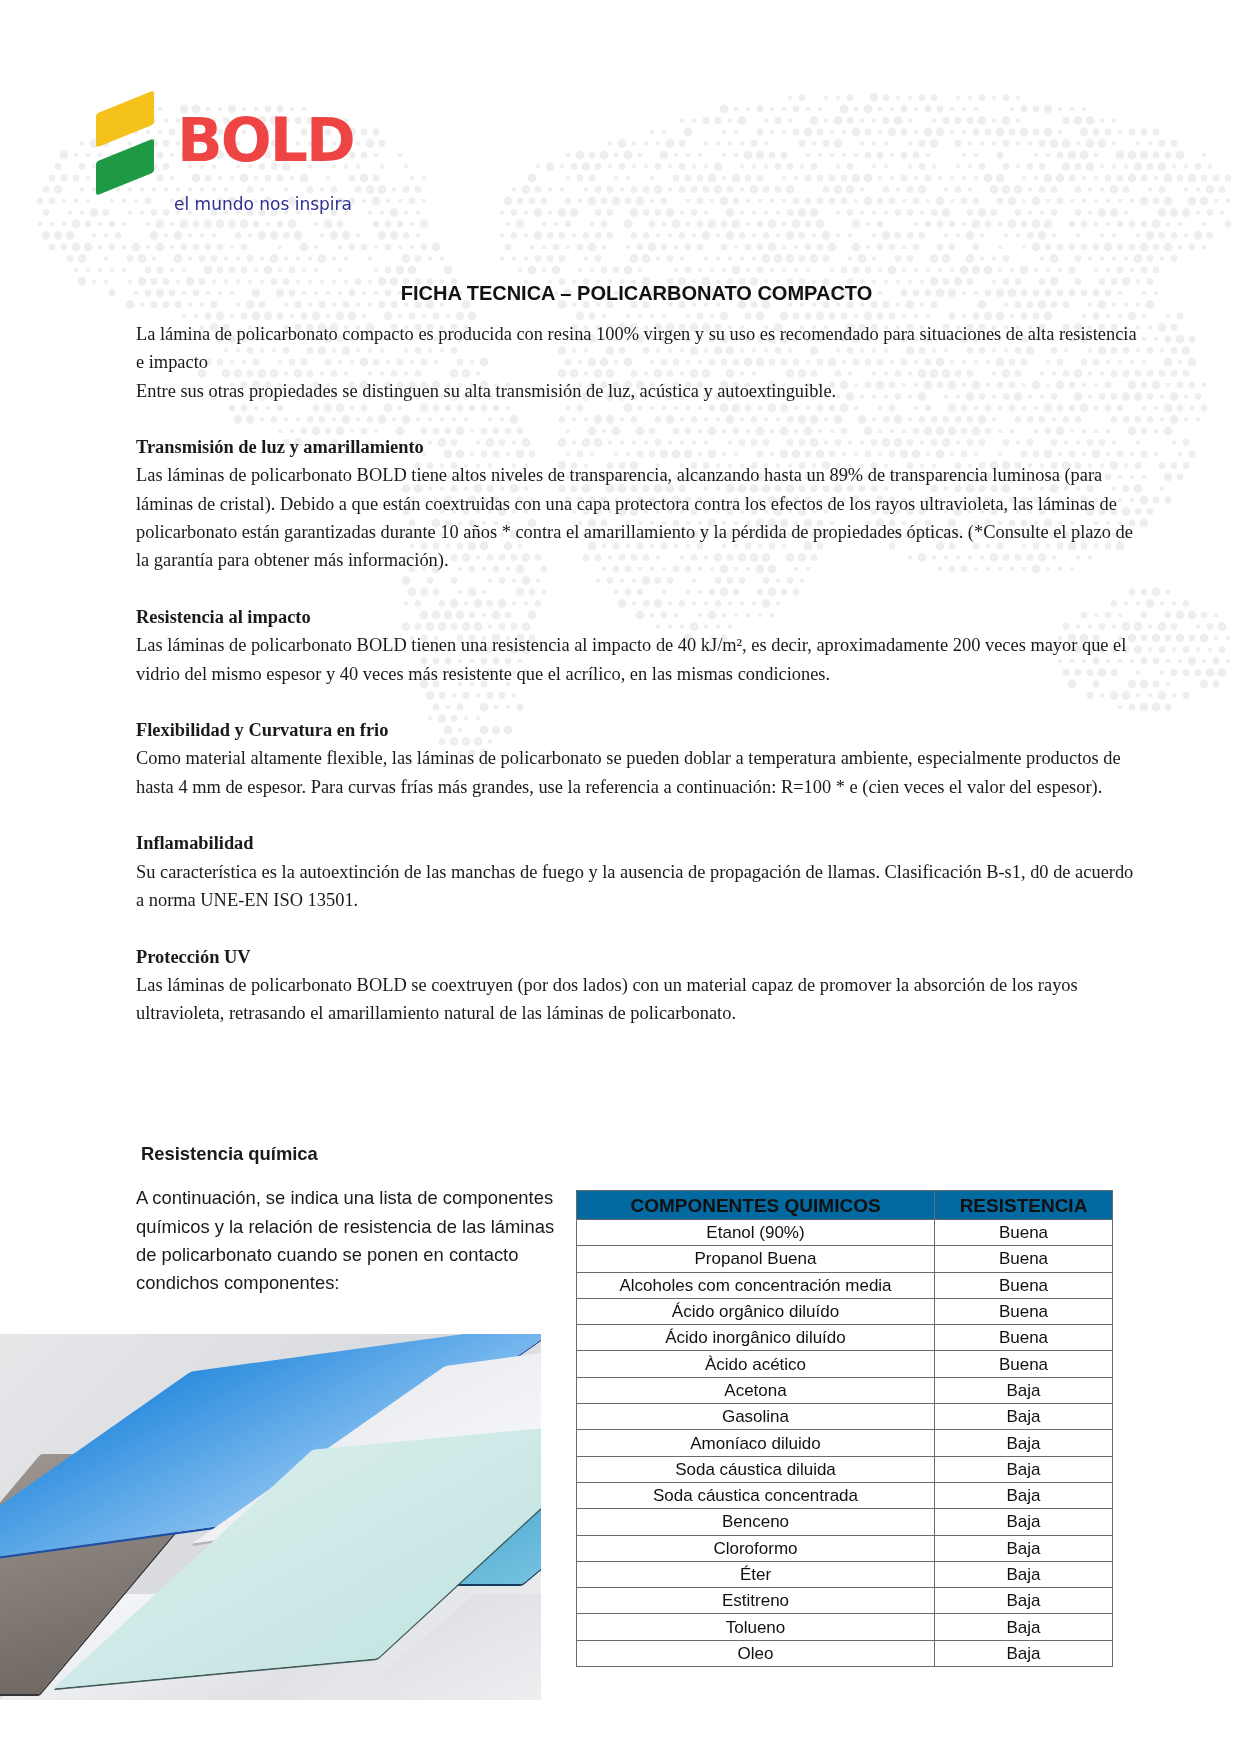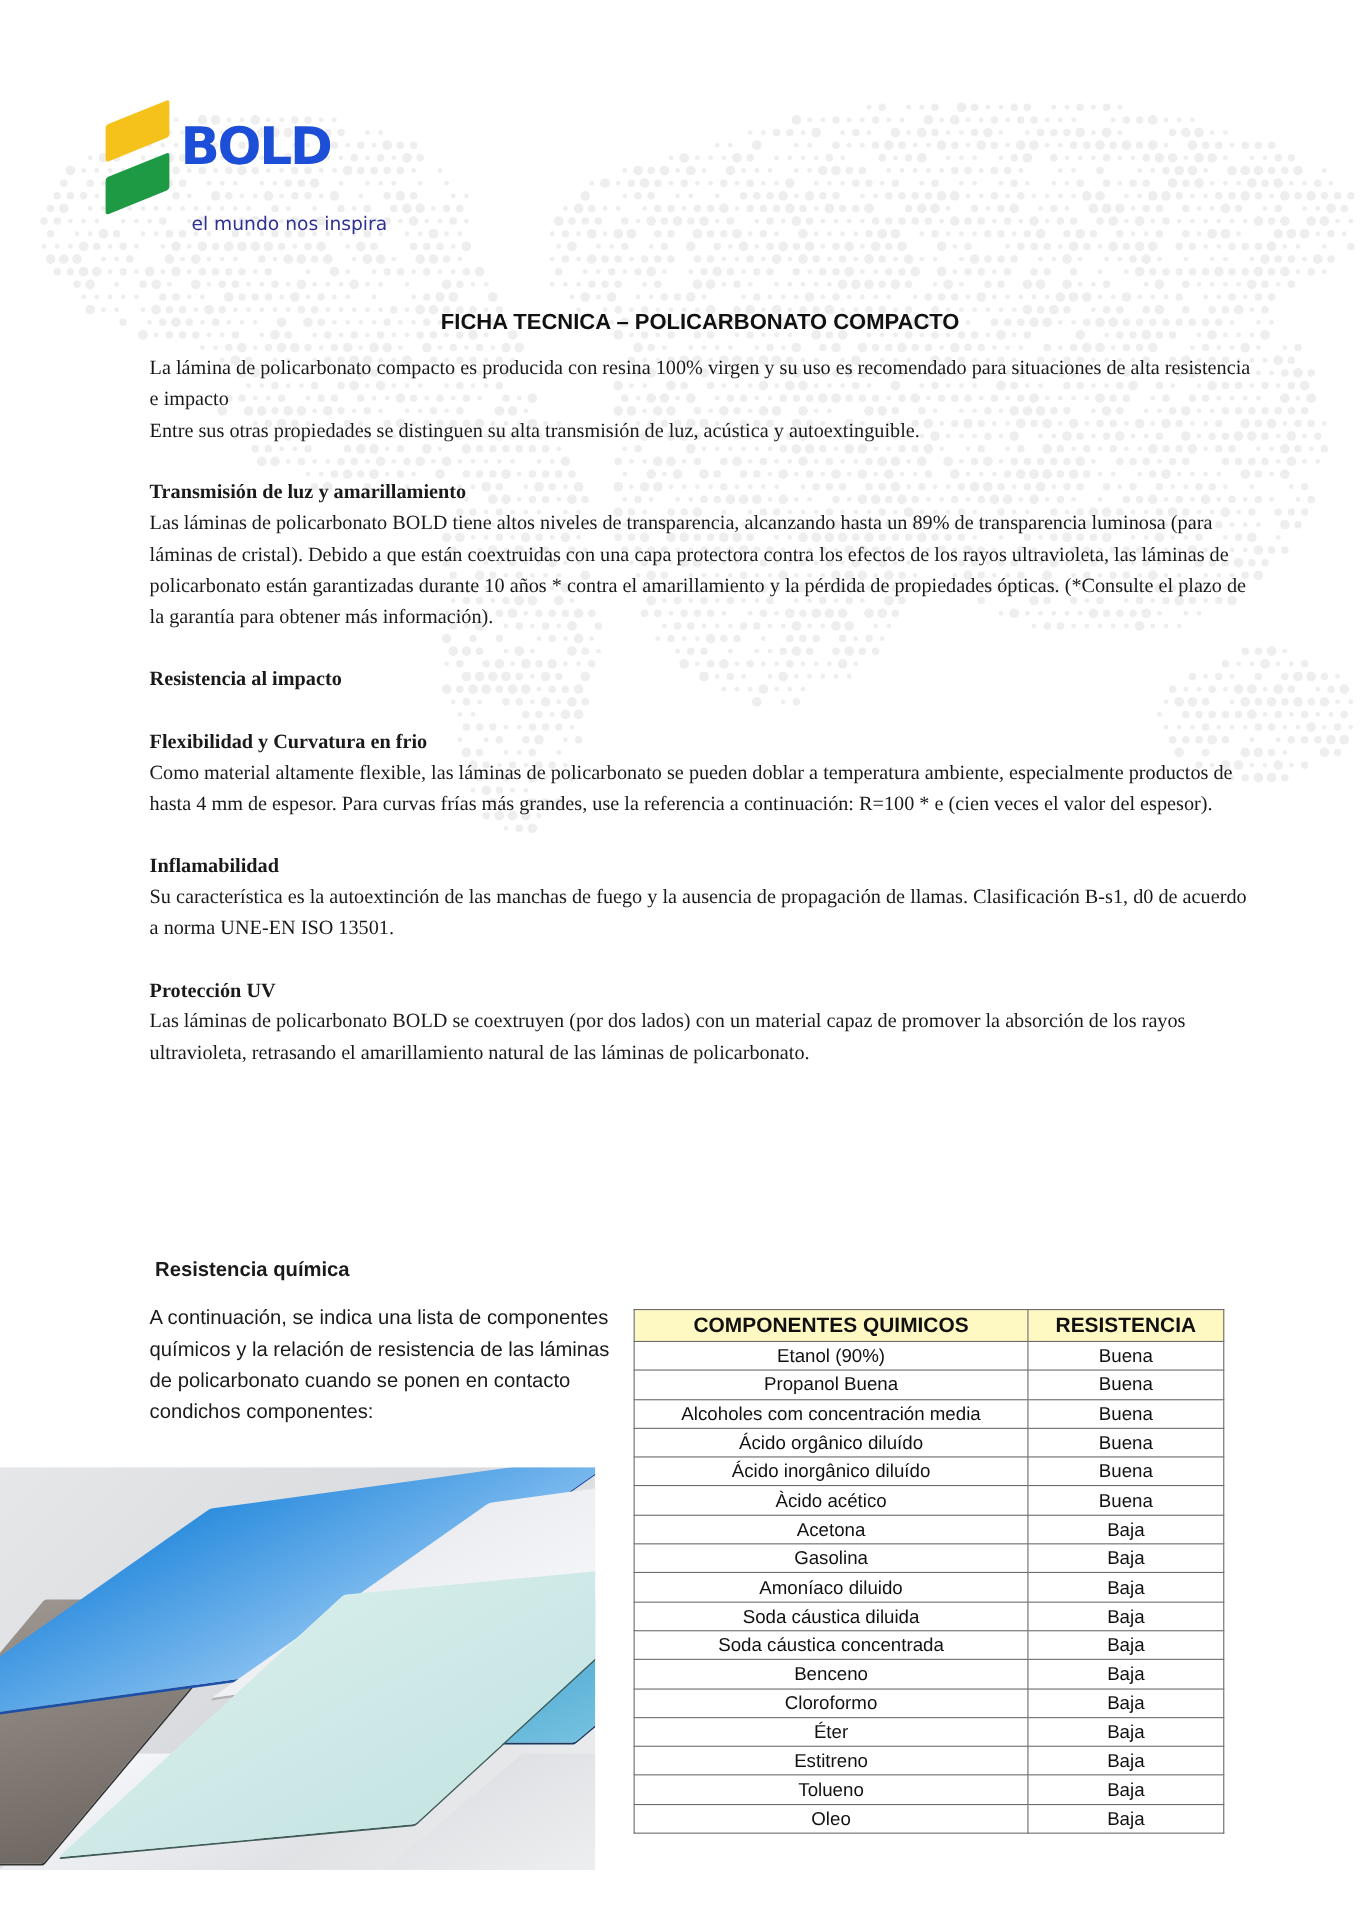--- a/index.html
+++ b/index.html
@@ -9,23 +9,23 @@
     font-family: "Liberation Sans", sans-serif;
   }
   .world-dots {
     position: absolute; left: 0; top: 0; width: 1241px; height: 1230px;
     z-index: 0; pointer-events: none;
   }
   .logo { position: absolute; left: 92px; top: 96px; width: 270px; height: 110px; z-index: 2; }
   .logo .bar-y { position:absolute; left: 4px; top: 6px; width: 58px; height: 34px; background:#f5c21b; transform: skewY(-22deg); border-radius: 3px; }
   .logo .bar-g { position:absolute; left: 4px; top: 54px; width: 58px; height: 34px; background:#1e9a44; transform: skewY(-22deg); border-radius: 3px; }
   .logo .word {
-    position:absolute; left: 72px; top: 14px;
+    position:absolute; left: 85px; top: 14px;
     font-family: "DejaVu Sans", sans-serif; font-weight: bold;
-    font-size: 47px; letter-spacing: -2px; color: #1d4ed8; line-height: 1;
+    font-size: 60px; letter-spacing: -2px; color: #ef4444; line-height: 1;
   }
   .logo .tag {
     position:absolute; left: 82px; top: 98px;
     font-family: "DejaVu Sans", sans-serif; font-size: 17px; color:#2e3192;
   }
   .title {
     position: absolute; left: 0; width: 1241px; top: 266px; text-align: center;
     font-family: "Liberation Sans", sans-serif; font-weight: bold; font-size: 20px;
     color: #111; z-index: 2; margin: 16px;
   }
@@ -56,21 +56,21 @@
   .s-white3 { left: 380px; top: 260px; width: 220px; height: 160px; background: linear-gradient(130deg,#dfe1e4,#f1f2f4); transform: skew(-50deg,0); }
 
   table.chem {
     position: absolute; left: 576px; top: 1190px; width: 537px; z-index: 2;
     border-collapse: collapse;
     font-family: "Liberation Sans", sans-serif; font-size: 17px; color:#111;
   }
   table.chem th, table.chem td {
     border: 1.5px solid #6b6b6b; text-align: center; padding: 0; height: 25.3px; line-height: 25px;
   }
-  table.chem th { background: #fef9c3; font-weight: bold; font-size: 19px; height: 28px; }
+  table.chem th { background: #0369a1; font-weight: bold; font-size: 19px; height: 28px; }
   table.chem th:first-child, table.chem td:first-child { width: 357px; }
 </style>
 </head>
 <body>
 
 <svg class="world-dots" id="dots" viewBox="0 0 1241 1230">
     <circle cx="790" cy="97.5" r="2.2" fill="#eeeeee"></circle>
     <circle cx="802" cy="97.5" r="3.4" fill="#eeeeee"></circle>
     <circle cx="826" cy="97.5" r="2.2" fill="#eeeeee"></circle>
     <circle cx="838" cy="97.5" r="2.2" fill="#eeeeee"></circle>
@@ -3031,20 +3031,21 @@
 <div class="doc">
   <p>La lámina de policarbonato compacto es producida con resina 100% virgen y su uso es recomendado para situaciones de alta resistencia e impacto</p>
   <p>Entre sus otras propiedades se distinguen su alta transmisión de luz, acústica y autoextinguible.</p>
   <div class="gap"></div>
 
   <h3>Transmisión de luz y amarillamiento</h3>
   <p>Las láminas de policarbonato BOLD tiene altos niveles de transparencia, alcanzando hasta un 89% de transparencia luminosa (para láminas de cristal). Debido a que están coextruidas con una capa protectora contra los efectos de los rayos ultravioleta, las láminas de policarbonato están garantizadas durante 10 años * contra el amarillamiento y la pérdida de propiedades ópticas. (*Consulte el plazo de la garantía para obtener más información).</p>
   <div class="gap"></div>
 
   <h3>Resistencia al impacto</h3>
+  <p>Las láminas de policarbonato BOLD tienen una resistencia al impacto de 40 kJ/m², es decir, aproximadamente 200 veces mayor que el vidrio del mismo espesor y 40 veces más resistente que el acrílico, en las mismas condiciones.</p>
   <div class="gap"></div>
 
   <h3>Flexibilidad y Curvatura en frio</h3>
   <p>Como material altamente flexible, las láminas de policarbonato se pueden doblar a temperatura ambiente, especialmente productos de hasta 4 mm de espesor. Para curvas frías más grandes, use la referencia a continuación: R=100 * e (cien veces el valor del espesor).</p>
   <div class="gap"></div>
 
   <h3>Inflamabilidad</h3>
   <p>Su característica es la autoextinción de las manchas de fuego y la ausencia de propagación de llamas. Clasificación B-s1, d0 de acuerdo a norma UNE-EN ISO 13501.</p>
   <div class="gap"></div>
 

